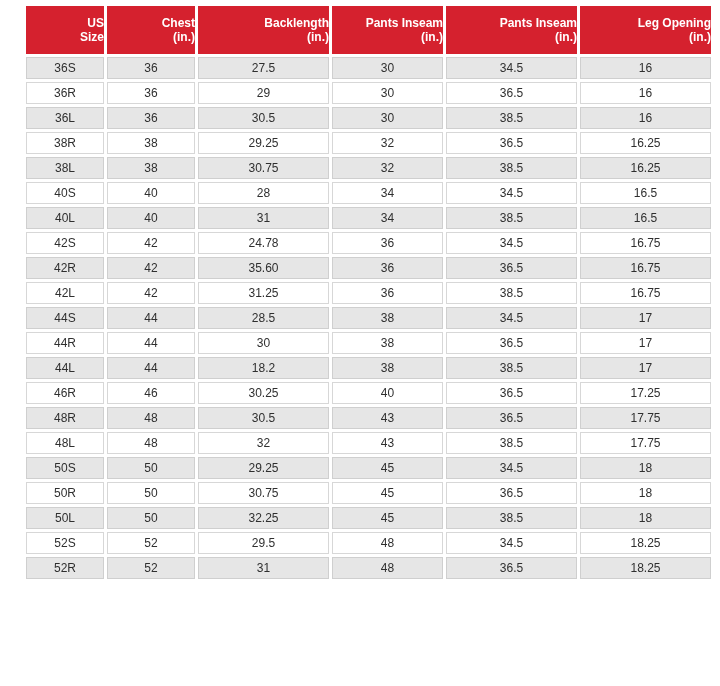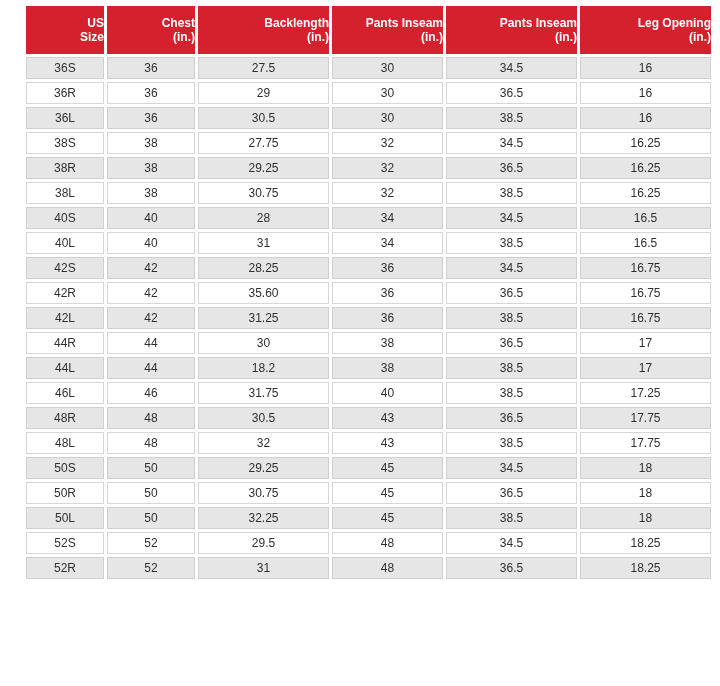--- a/index.html
+++ b/index.html
@@ -108,28 +108,20 @@
       </tr>
       <tr>
         <td>36L</td>
         <td>36</td>
         <td>30.5</td>
         <td>30</td>
         <td>38.5</td>
         <td>16</td>
       </tr>
       <tr>
-        <td>38S</td>
-        <td>38</td>
-        <td>27.75</td>
-        <td>32</td>
-        <td>34.5</td>
-        <td>16.25</td>
-      </tr>
-      <tr>
         <td>38R</td>
         <td>38</td>
         <td>29.25</td>
         <td>32</td>
         <td>36.5</td>
         <td>16.25</td>
       </tr>
       <tr>
         <td>38L</td>
         <td>38</td>
@@ -150,21 +142,21 @@
         <td>40L</td>
         <td>40</td>
         <td>31</td>
         <td>34</td>
         <td>38.5</td>
         <td>16.5</td>
       </tr>
       <tr>
         <td>42S</td>
         <td>42</td>
-        <td>28.25</td>
+        <td>24.78</td>
         <td>36</td>
         <td>34.5</td>
         <td>16.75</td>
       </tr>
       <tr>
         <td>42R</td>
         <td>42</td>
         <td>35.60</td>
         <td>36</td>
         <td>36.5</td>
@@ -172,41 +164,49 @@
       </tr>
       <tr>
         <td>42L</td>
         <td>42</td>
         <td>31.25</td>
         <td>36</td>
         <td>38.5</td>
         <td>16.75</td>
       </tr>
       <tr>
+        <td>44S</td>
+        <td>44</td>
+        <td>28.5</td>
+        <td>38</td>
+        <td>34.5</td>
+        <td>17</td>
+      </tr>
+      <tr>
         <td>44R</td>
         <td>44</td>
         <td>30</td>
         <td>38</td>
         <td>36.5</td>
         <td>17</td>
       </tr>
       <tr>
         <td>44L</td>
         <td>44</td>
         <td>18.2</td>
         <td>38</td>
         <td>38.5</td>
         <td>17</td>
       </tr>
       <tr>
-        <td>46L</td>
+        <td>46R</td>
         <td>46</td>
-        <td>31.75</td>
+        <td>30.25</td>
         <td>40</td>
-        <td>38.5</td>
+        <td>36.5</td>
         <td>17.25</td>
       </tr>
       <tr>
         <td>48R</td>
         <td>48</td>
         <td>30.5</td>
         <td>43</td>
         <td>36.5</td>
         <td>17.75</td>
       </tr>

